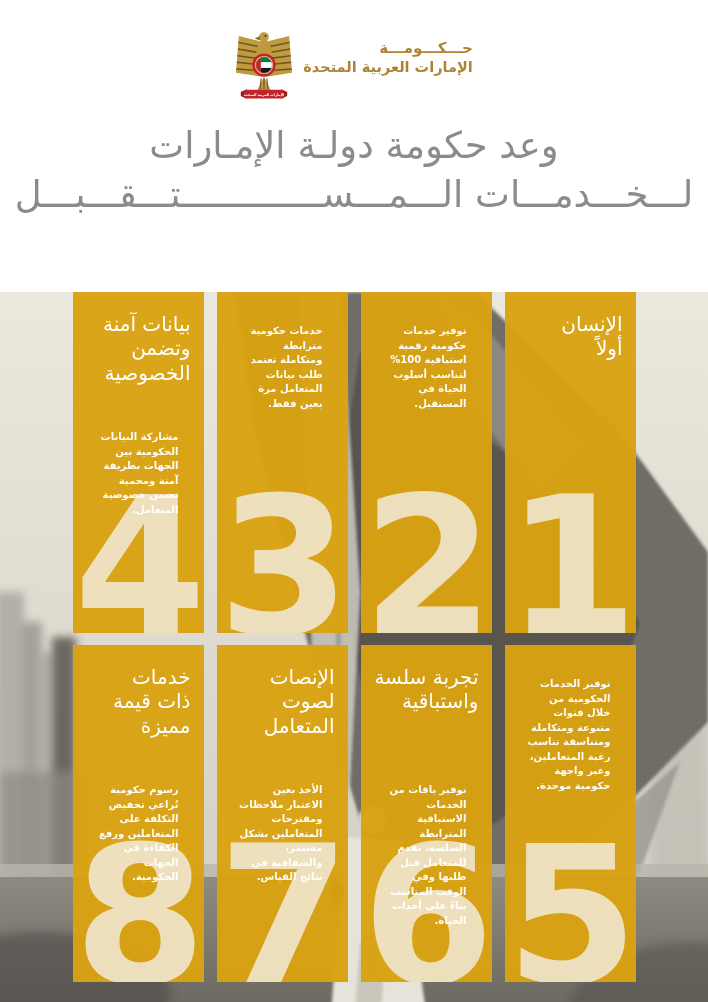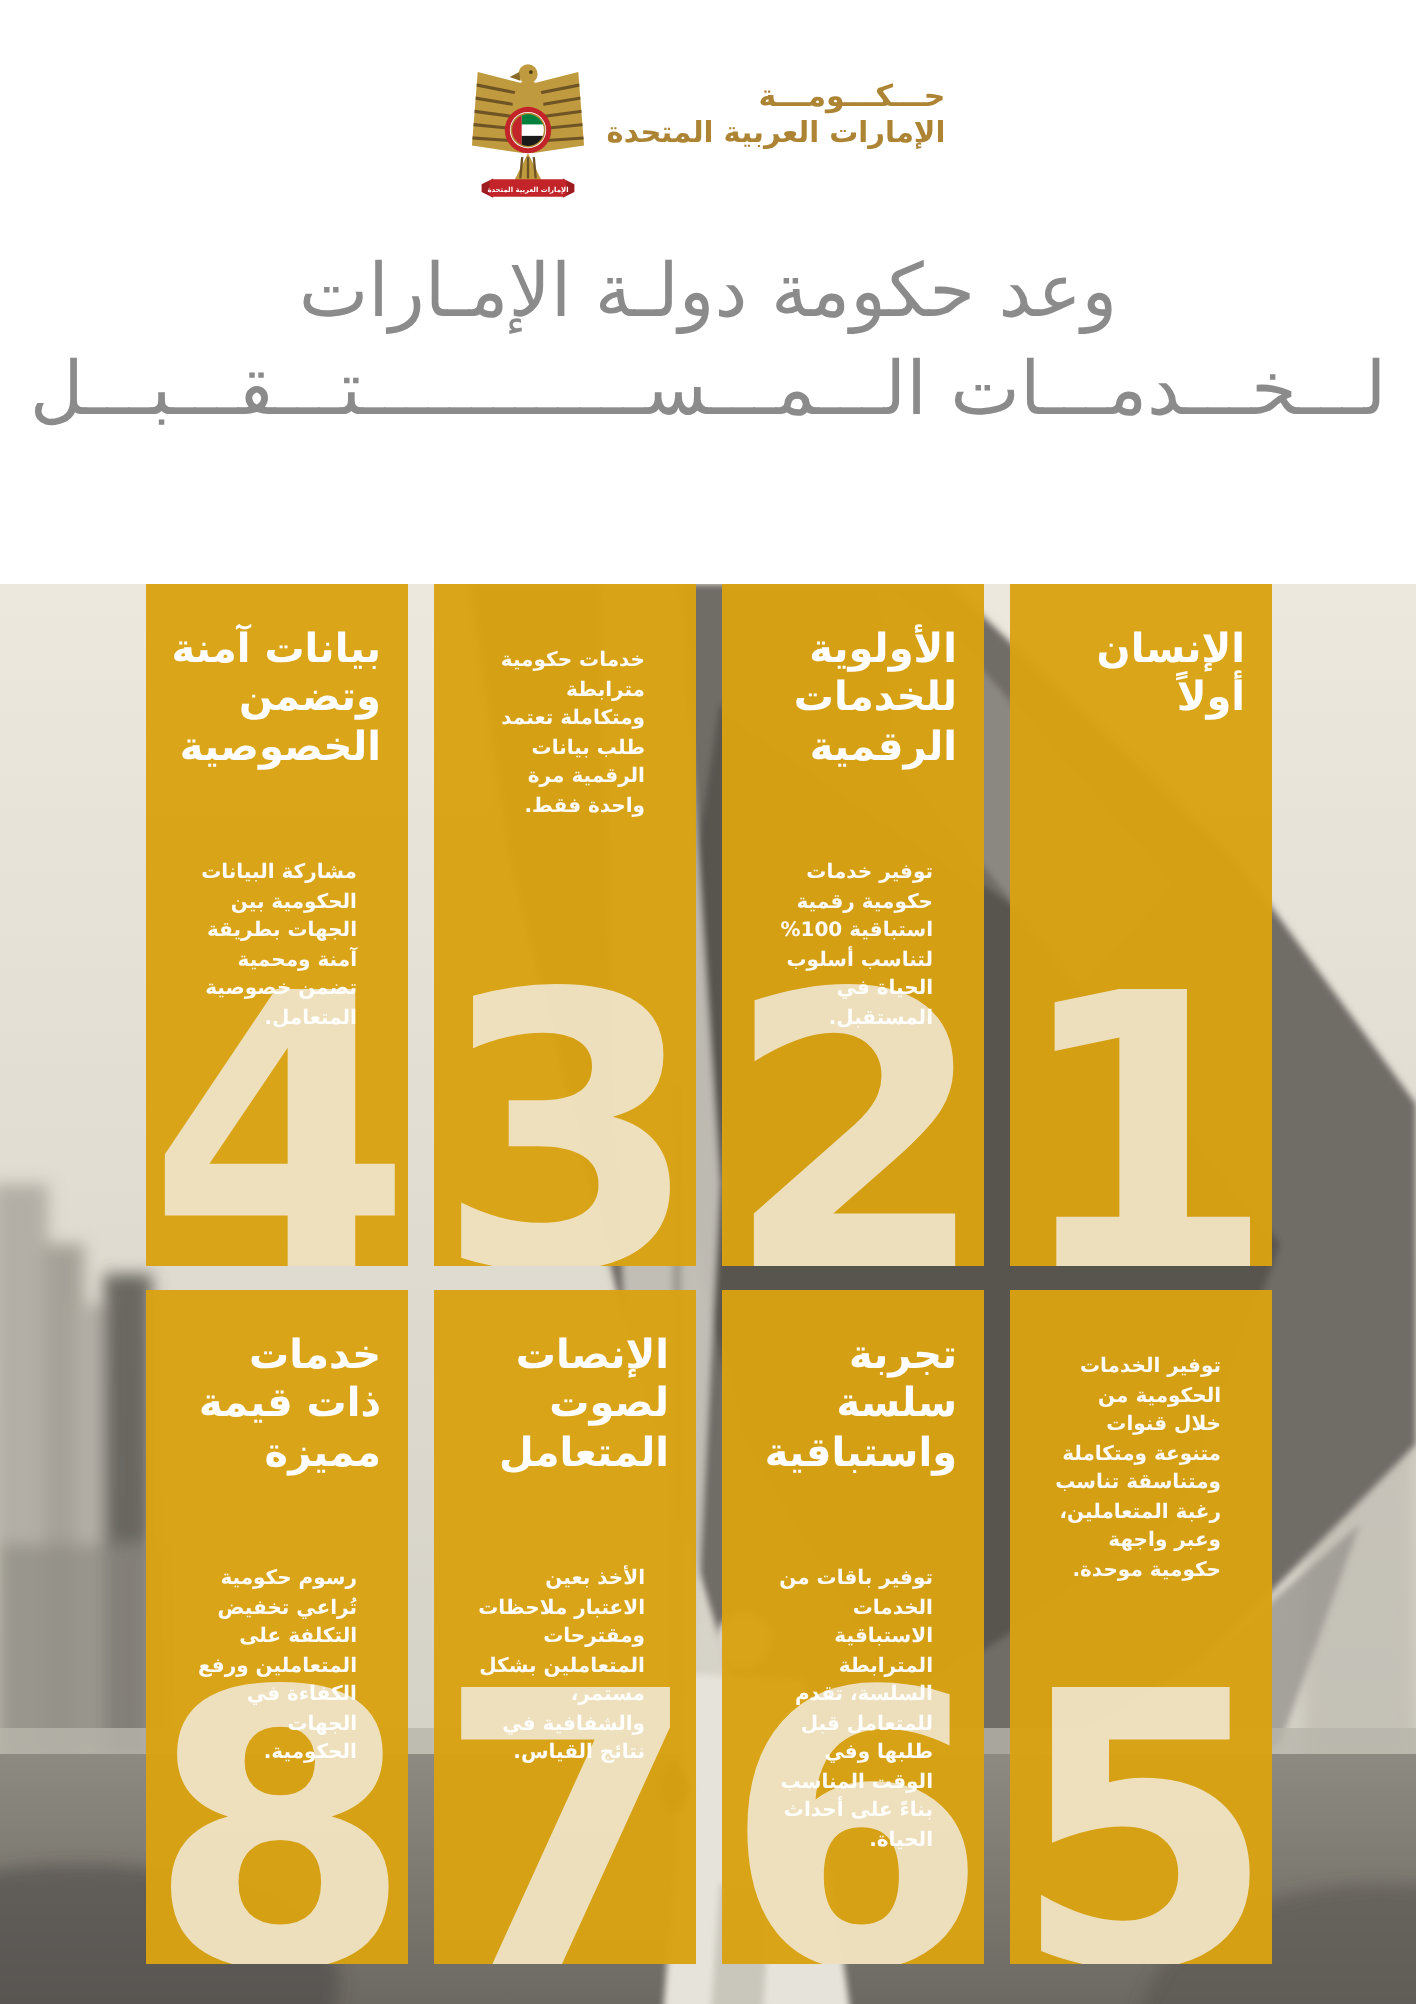--- a/index.html
+++ b/index.html
@@ -41,21 +41,21 @@
   .card-number{
     position:absolute;left:0;right:0;bottom:-30px;z-index:1;
     text-align:center;font-size:190px;font-weight:bold;line-height:1;
     color:var(--number-cream);letter-spacing:-4px;
   }
   .card-content{
     position:relative;z-index:2;direction:rtl;text-align:right;
     padding:20px 13px 0 10px;color:#ffffff;
   }
   .card-title{
-    margin:0;font-size:20px;line-height:1.22;font-weight:bold;
+    margin:0;font-size:20px;line-height:1.22;font-weight:normal;
     white-space:pre-line;height:106px;
   }
   .card-body{margin:12px;font-size:10px;line-height:1.45;font-weight:bold;opacity:.97;}
 </style>
 </head>
 <body>
 
 <div class="poster">
 
   <header class="header">
@@ -196,32 +196,29 @@
         <div class="card-content">
           <h2 class="card-title">الإنسان
 أولاً</h2>
         </div>
       </article>
 
       <article class="card">
         <div class="card-fill"></div>
         <div class="card-number">2</div>
         <div class="card-content">
-          <h2 class="card-title">الأولوية
-للخدمات
-الرقمية</h2>
           <p class="card-body">توفير خدمات حكومية رقمية استباقية 100% لتناسب أسلوب الحياة في المستقبل.</p>
         </div>
       </article>
 
       <article class="card">
         <div class="card-fill"></div>
         <div class="card-number">3</div>
         <div class="card-content">
-          <p class="card-body">خدمات حكومية مترابطة ومتكاملة تعتمد طلب بيانات الرقمية مرة واحدة فقط.</p>
+          <p class="card-body">خدمات حكومية مترابطة ومتكاملة تعتمد طلب بيانات المتعامل مرة بعين فقط.</p>
         </div>
       </article>
 
       <article class="card">
         <div class="card-fill"></div>
         <div class="card-number">4</div>
         <div class="card-content">
           <h2 class="card-title">بيانات آمنة
 وتضمن
 الخصوصية</h2>

